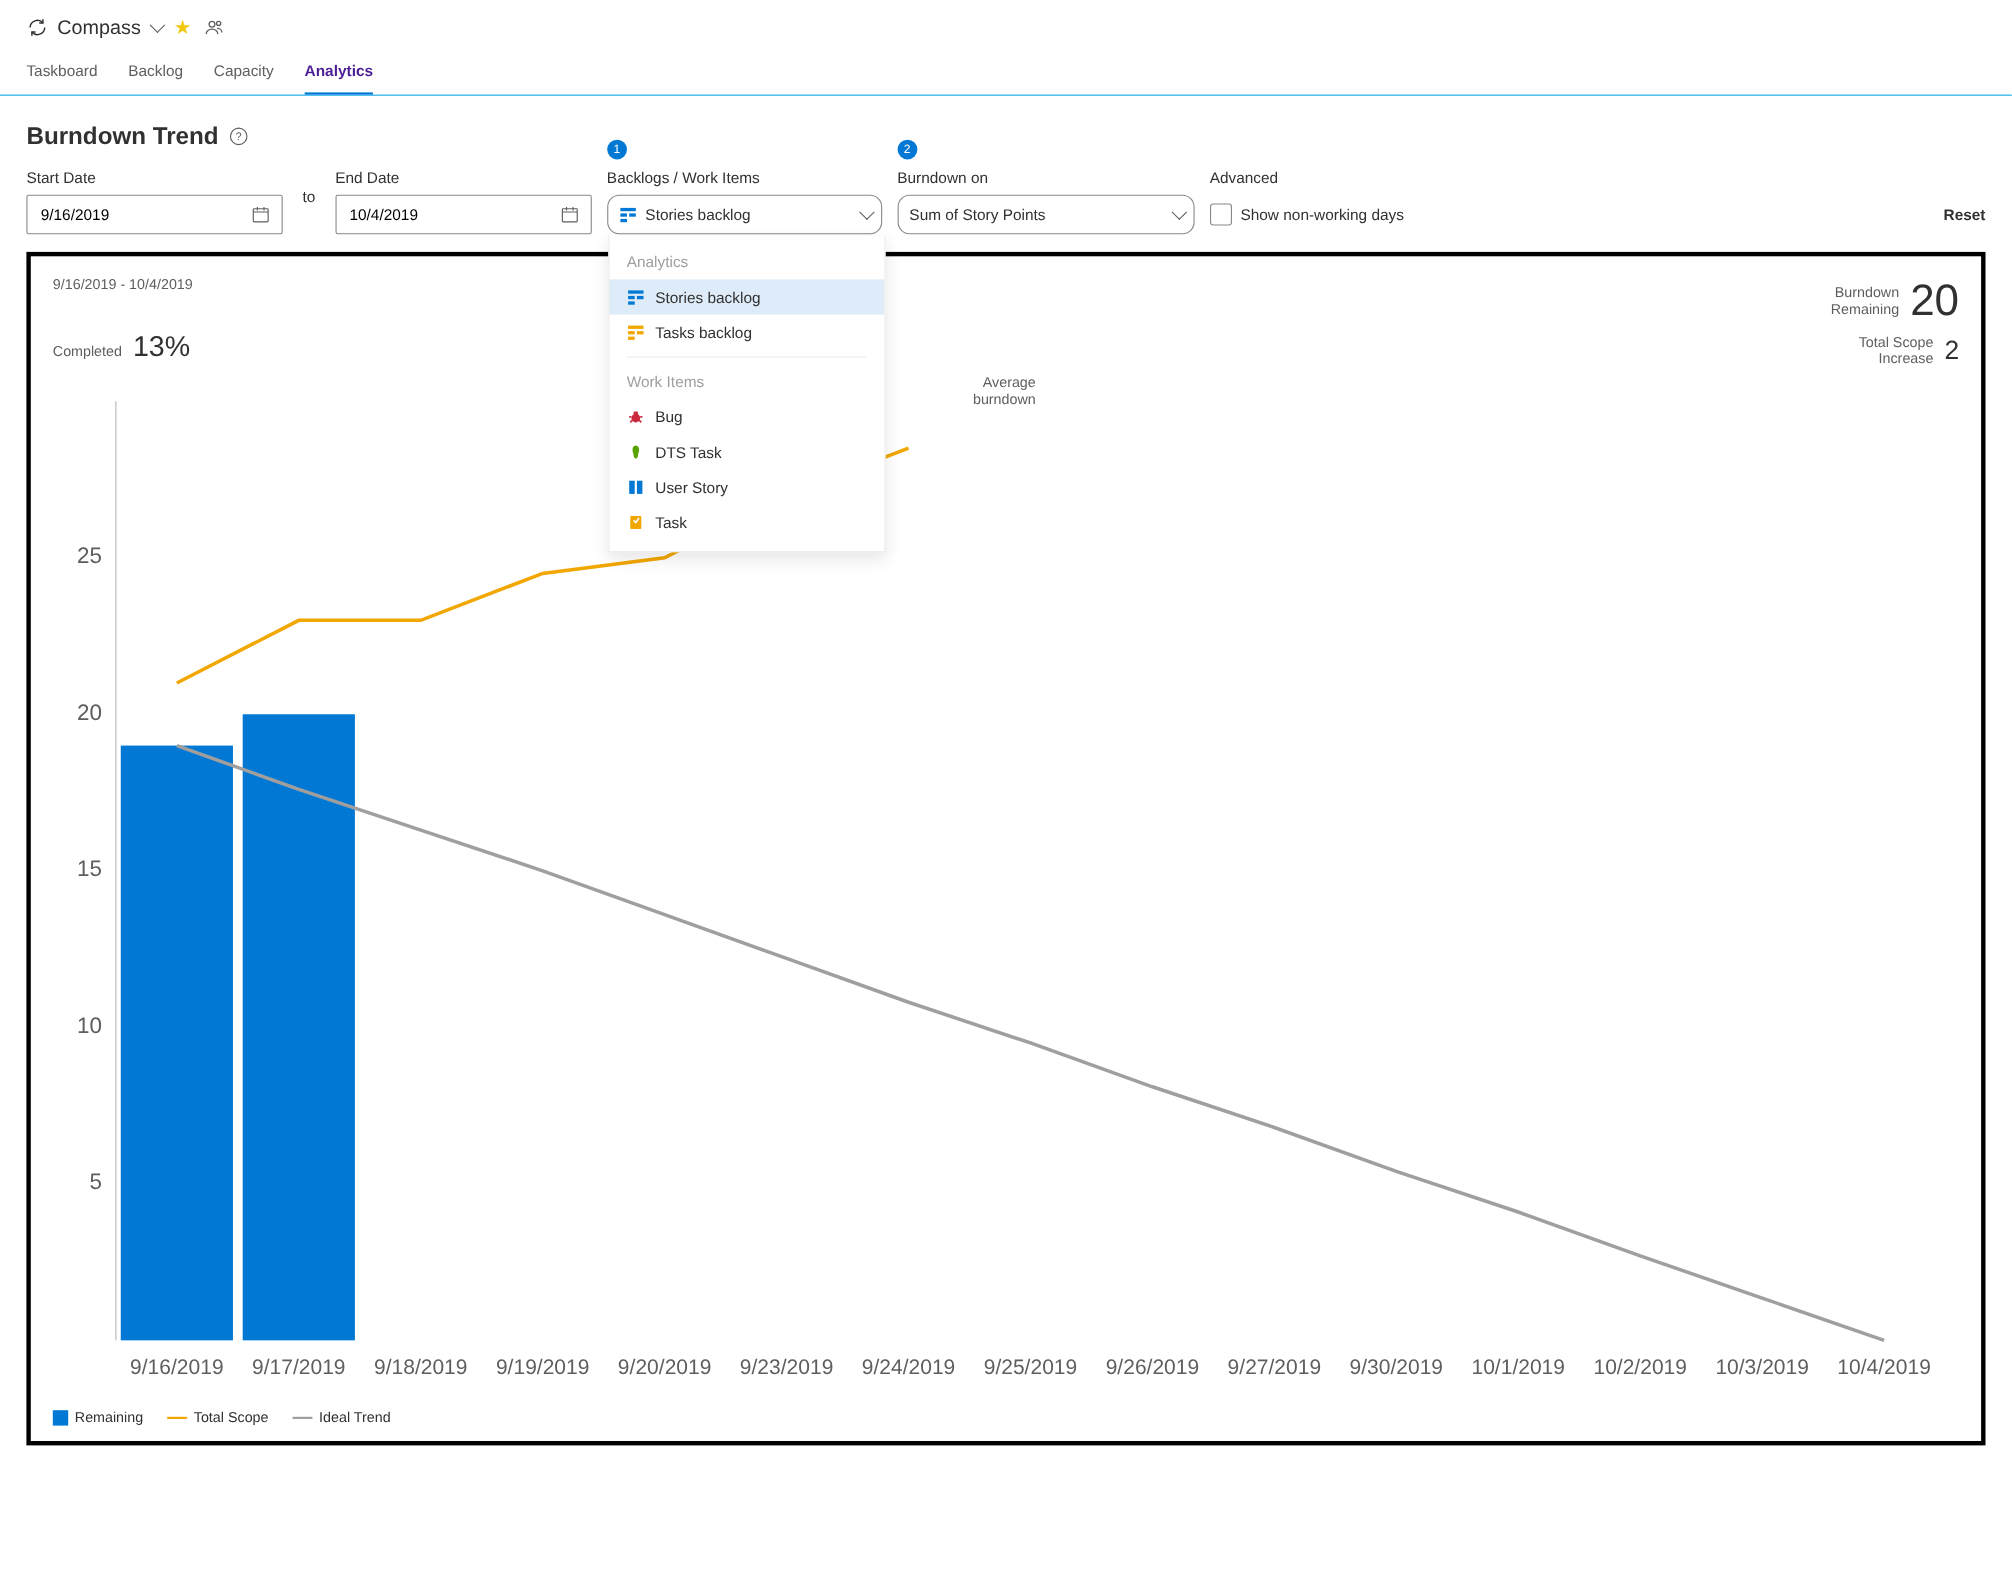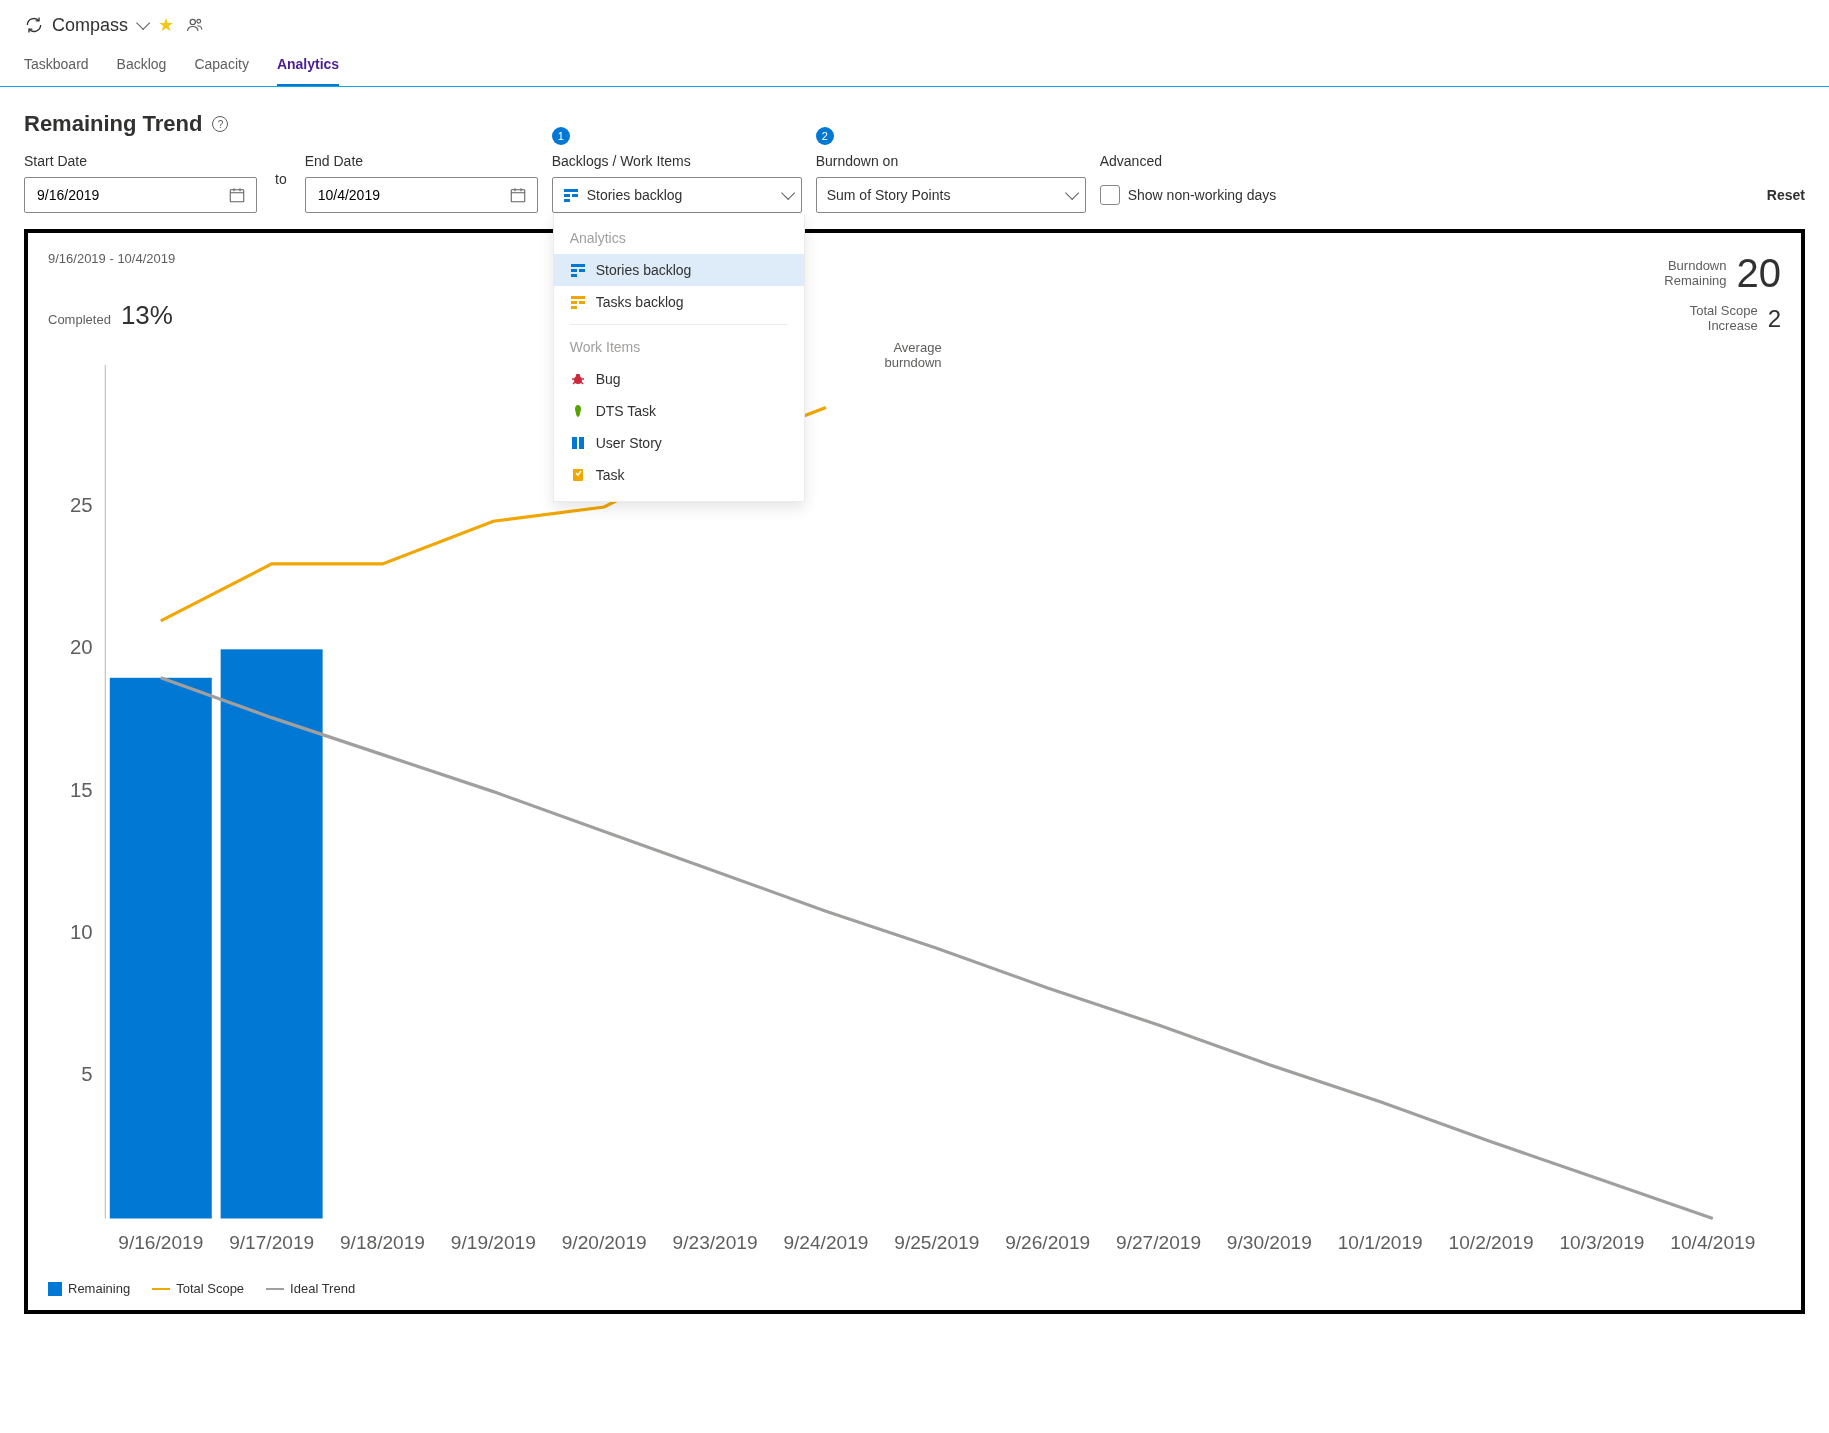--- a/index.html
+++ b/index.html
@@ -67,21 +67,21 @@
     position: absolute; top: -26px; left: 0;
     width: 18px; height: 18px; border-radius: 50%;
     background: #0078d4; color: #fff;
     font-size: 11px; display: flex; align-items: center; justify-content: center;
   }
   .input-box, .select-box {
     height: 36px; border: 1px solid #8a8886; border-radius: 2px; background: #fff;
     display: flex; align-items: center; padding: 0 10px; gap: 8px;
     min-width: 230px;
   }
-  .select-box { min-width: 250px; justify-content: space-between; cursor: pointer; }
+  .select-box { min-width: 250px; justify-content: space-between; cursor: pointer; border-radius: 11px; }
   .burndown-select { min-width: 270px; }
   .input-box input { border: 0; outline: 0; flex: 1; font-size: 14px; }
   .cal-icon { width: 18px; height: 18px; color: #605e5c; }
   .sep-to { align-self: center; padding: 0 4px 8px 4px; color: #323130; }
   .select-left { display: flex; align-items: center; gap: 8px; }
   .checkbox-row { display: flex; align-items: center; gap: 8px; height: 36px; }
   .checkbox {
     width: 20px; height: 20px; border: 1px solid #8a8886; border-radius: 3px;
     background: #fff; cursor: pointer;
   }
@@ -189,21 +189,21 @@
 </div>
 
 <div class="tabs">
   <div class="tab">Taskboard</div>
   <div class="tab">Backlog</div>
   <div class="tab">Capacity</div>
   <div class="tab active">Analytics</div>
 </div>
 
 <div class="page-title-row">
-  <h1 class="page-title">Remaining Trend</h1>
+  <h1 class="page-title">Burndown Trend</h1>
   <span class="help-circle">?</span>
 </div>
 
 <div class="filters">
   <div class="field">
     <span class="field-label">Start Date</span>
     <div class="input-box">
       <input value="9/16/2019" style="">
       <span class="cal-icon">
         <svg viewBox="0 0 24 24" fill="none" stroke="#605e5c" stroke-width="1.4">

